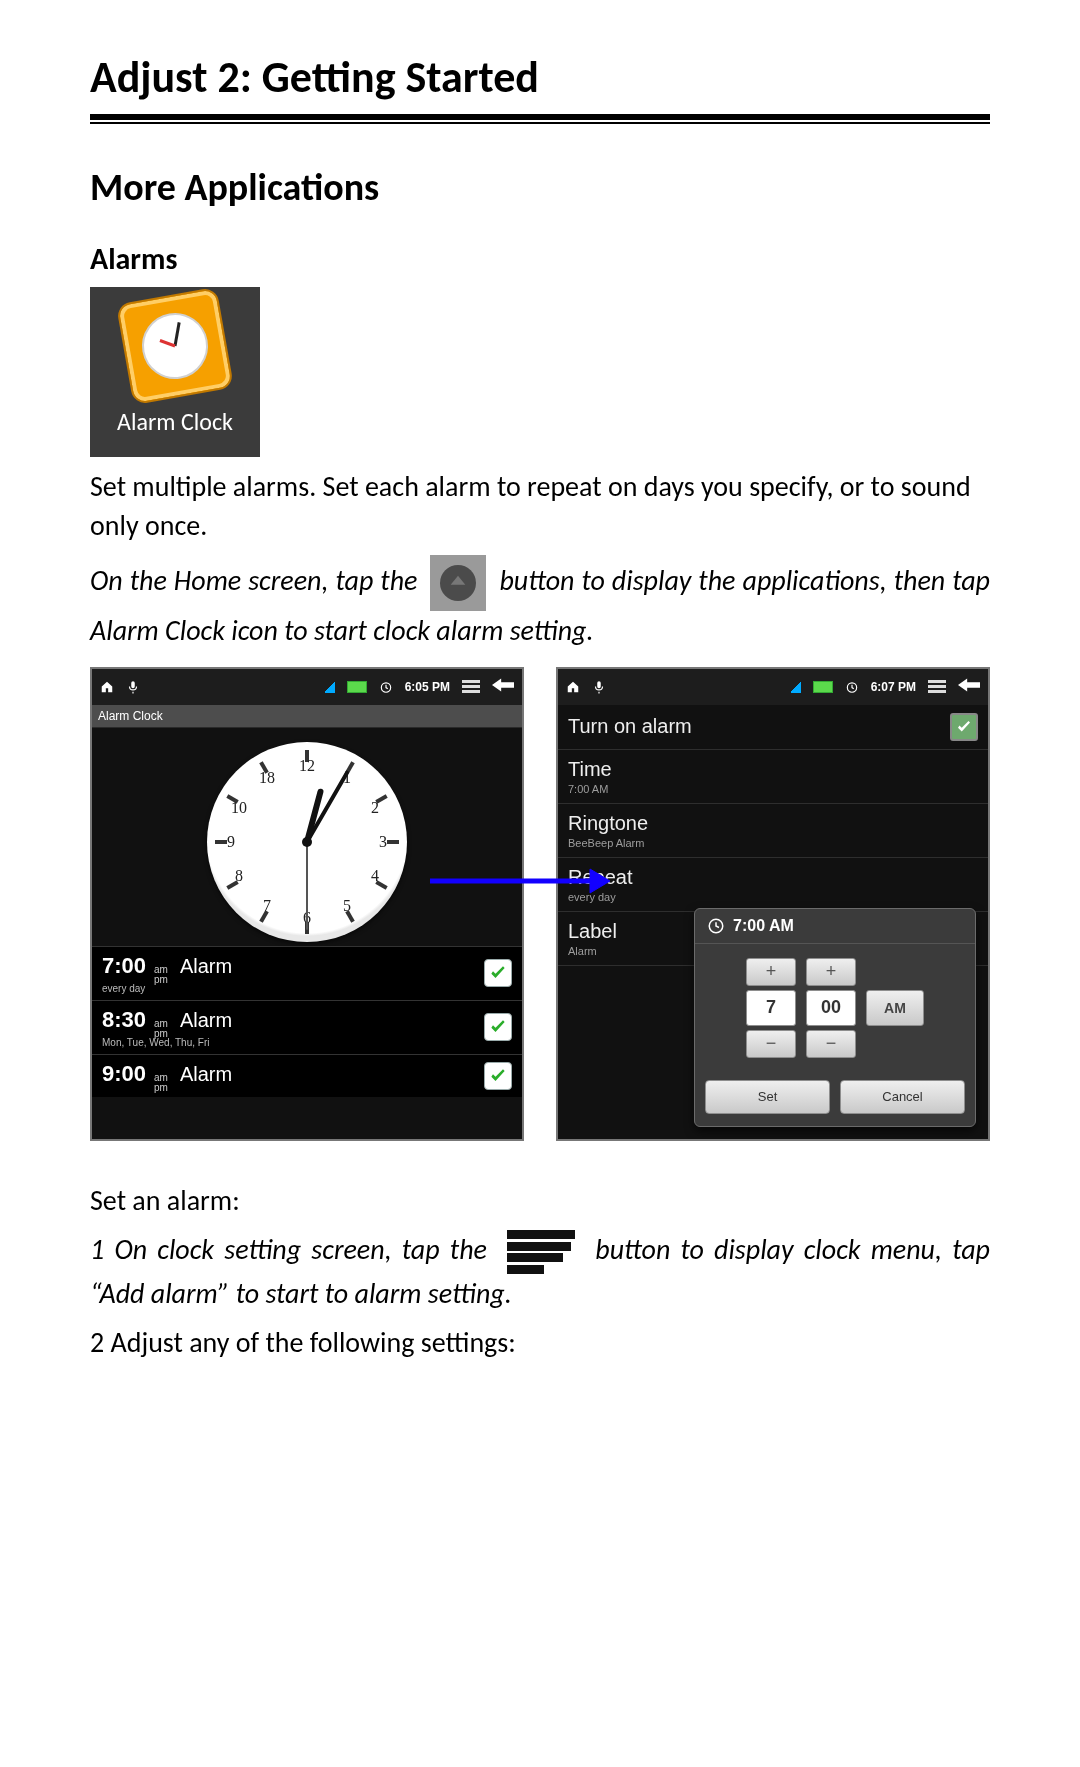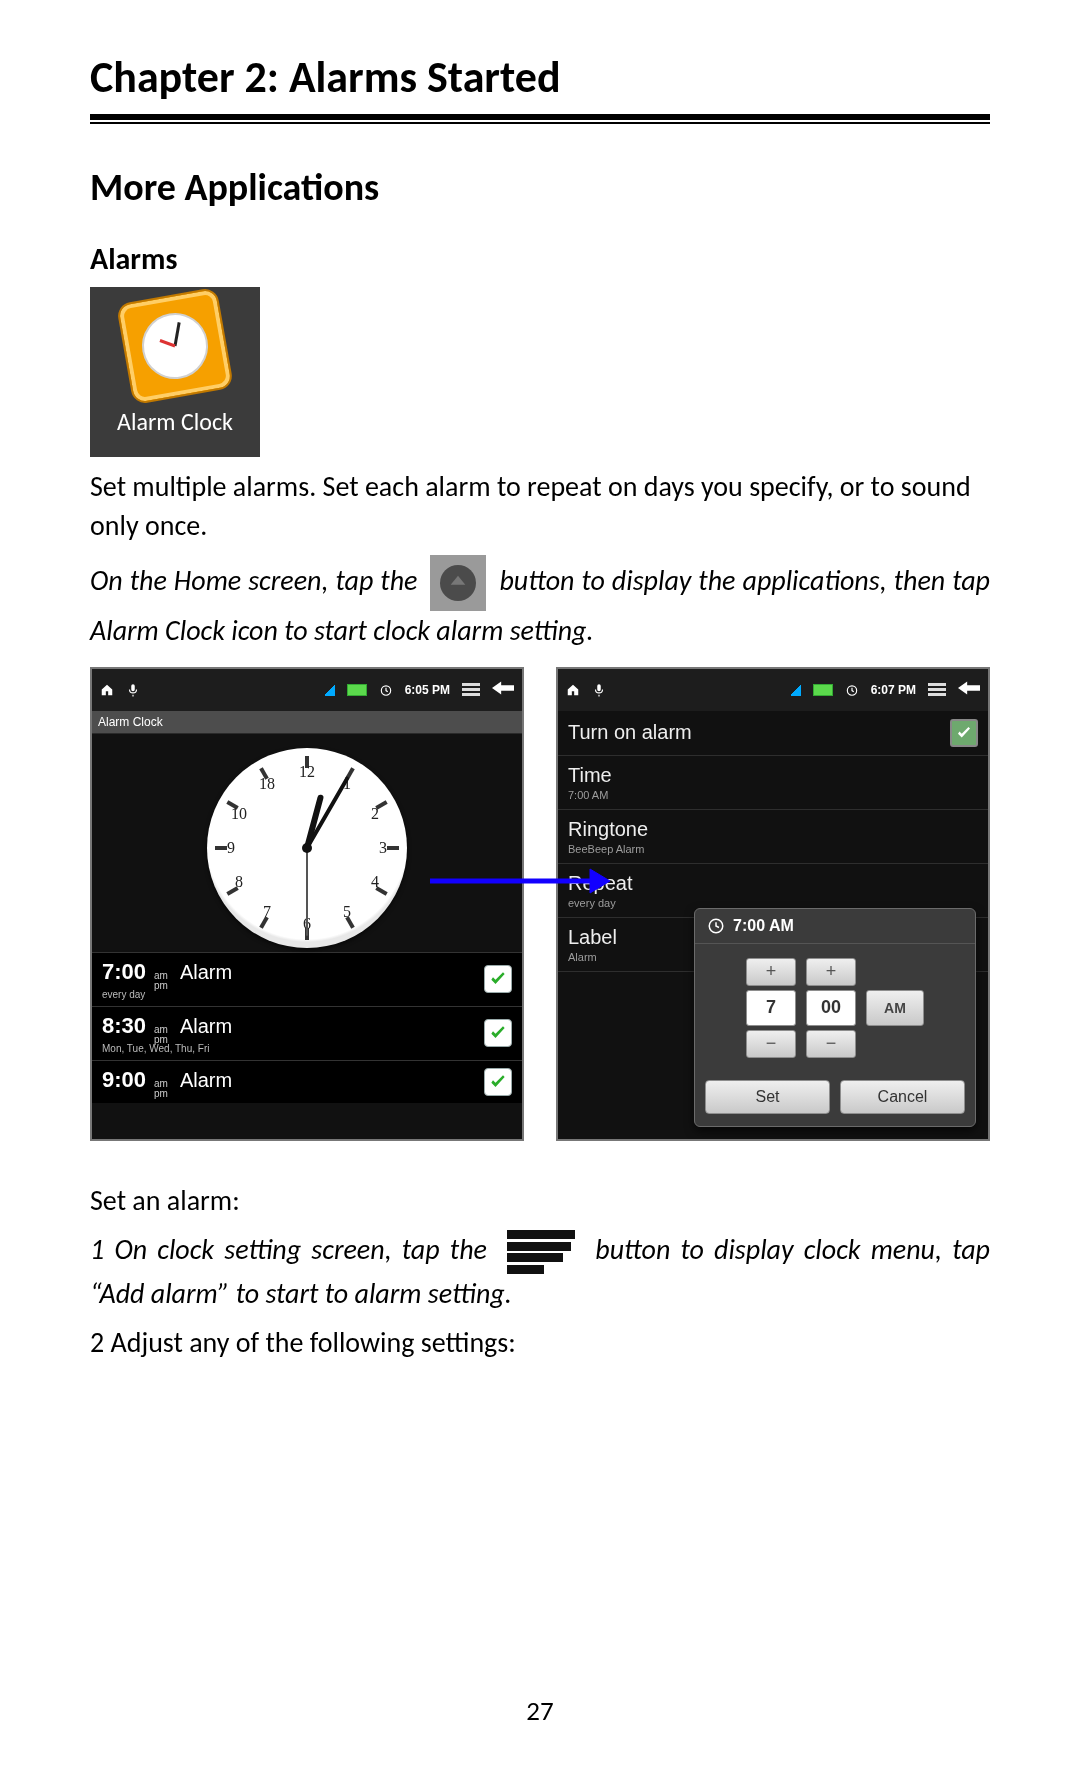--- a/index.html
+++ b/index.html
@@ -132,21 +132,21 @@
     height: 470px;
     background: #111;
     border: 2px solid #777;
     color: #fff;
     font-family: Arial, sans-serif;
     font-size: 14px;
     position: relative;
     overflow: hidden;
   }
   .statusbar {
-    height: 42px;
+    height: 36px;
     background: #1d1d1d;
     display: flex; align-items: center; justify-content: space-between;
     padding: 0 8px;
   }
   .sb-left, .sb-right { display: flex; align-items: center; gap: 12px; }
   .sb-icon { width: 14px; height: 14px; fill: #fff; }
   .sb-batt { width: 18px; height: 10px; background: #5bd94c; border: 1px solid #3a3; display:inline-block; }
   .sb-net  { display:inline-block; width: 10px; height: 12px; background: linear-gradient(135deg, transparent 48%, #0af 48%); }
   .sb-time { font-size: 12px; font-weight: 700; }
   .sb-menu { display:flex; flex-direction:column; gap:2px; }
@@ -235,40 +235,40 @@
     border:1px solid #8e8e8e; border-radius:3px;
     display:flex; align-items:center; justify-content:center; color:#444; font-size:14px; font-weight:700;
   }
   .dlg-foot {
     display:flex; gap:10px; padding: 8px 10px 12px; justify-content:center;
   }
   .dlg-btn {
     flex:1; height:32px; background: linear-gradient(#efefef,#c9c9c9);
     border:1px solid #8e8e8e; border-radius:4px;
     display:flex; align-items:center; justify-content:center;
-    font-size:16px; color:#333;
+    font-size:13px; color:#333;
   }
 
   
   .arrow {
     position:absolute;
     stroke:#1200ff; fill:#1200ff;
   }
 
   .pagenum {
     position:absolute; bottom: 40px; left:0; right:0;
     text-align:center; font-size: 27px;
   }
 </style>
 </head>
 <body>
 
 <div class="page">
 
-  <h1 class="chapter-title">Chapter 2: Alarms Started</h1>
+  <h1 class="chapter-title">Adjust 2: Getting Started</h1>
   <div class="chapter-rule"></div>
   <div class="chapter-rule2"></div>
 
   <h2 class="h2">More Applications</h2>
 
   <h3 class="h3">Alarms</h3>
 
   <div class="app-tile">
     <div class="alarm-icon-box">
       <div class="alarm-face"></div>
@@ -521,14 +521,13 @@
         <i></i>
         <i></i>
         <i></i>
         <i></i>
       </span>
     <span>button to display clock menu, tap “Add alarm” to start to alarm setting.</span>
   </p>
 
   <p class="para" style="">2 Adjust any of the following settings:</p>
 
-  <div class="pagenum">27</div>
 </div>
 
 </body></html>

